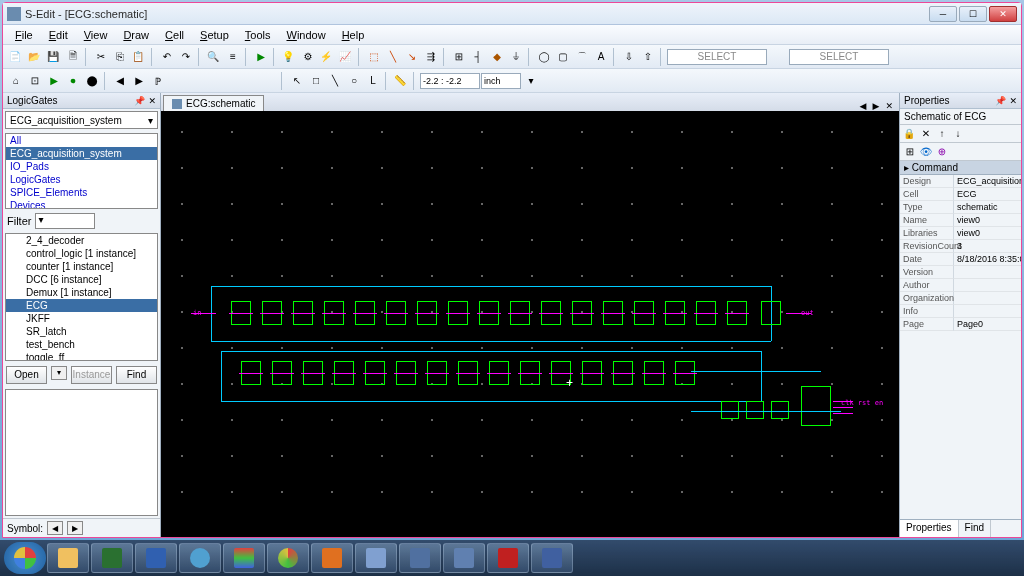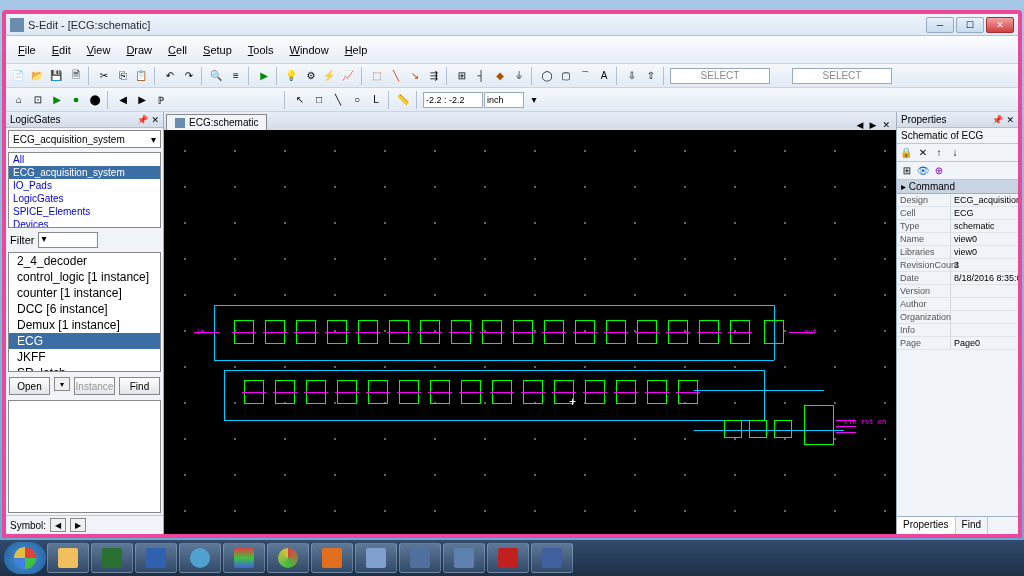--- a/index.html
+++ b/index.html
@@ -1,29 +1,29 @@
 <!DOCTYPE html>
 <html><head>
 <meta charset="utf-8">
 <style>
 * { margin: 0; padding: 0; box-sizing: border-box; font-family: 'Segoe UI', Tahoma, sans-serif; }
 body { width: 1024px; height: 576px; background: linear-gradient(to bottom, #a7c7e7, #6ba3d6); overflow: hidden; font-size: 11px; position: relative; }
 
 
-.window { position: absolute; top: 2px; left: 2px; right: 2px; bottom: 38px; background: #fca5a5; border: 4px solid #ec4899; border-radius: 4px 4px 0 0; display: flex; flex-direction: column; margin-top: 8px; }
+.window { position: absolute; top: 2px; left: 2px; right: 2px; bottom: 38px; background: #fca5a5; border: 1px solid #ec4899; border-radius: 4px 4px 0 0; display: flex; flex-direction: column; }
 .titlebar { height: 22px; background: linear-gradient(to bottom, #eef4fb, #dce8f5); display: flex; align-items: center; padding: 0 4px; border-bottom: 1px solid #b0c4de; }
 .titlebar-icon { width: 14px; height: 14px; background: #6a8caf; margin-right: 4px; }
 .titlebar-text { flex: 1; color: #2a2a2a; font-size: 11px; }
 .win-btns { display: flex; gap: 2px; }
 .win-btn { width: 28px; height: 16px; border-radius: 2px; display: flex; align-items: center; justify-content: center; font-size: 9px; cursor: pointer; }
 .win-min { background: linear-gradient(to bottom, #e8f0fa, #c8dcf0); border: 1px solid #9ab; }
 .win-max { background: linear-gradient(to bottom, #e8f0fa, #c8dcf0); border: 1px solid #9ab; }
 .win-close { background: linear-gradient(to bottom, #f5a0a0, #d04040); border: 1px solid #a03030; color: #fff; }
 
-.menubar { height: 28px; background: linear-gradient(to bottom, #fafcff, #e8eef6); display: flex; align-items: center; padding: 0 4px; border-bottom: 1px solid #c8d4e2; }
+.menubar { height: 20px; background: linear-gradient(to bottom, #fafcff, #e8eef6); display: flex; align-items: center; padding: 0 4px; border-bottom: 1px solid #c8d4e2; }
 .menu-item { padding: 2px 8px; cursor: pointer; font-size: 11px; }
 .menu-item u { text-decoration: underline; }
 
 .toolbar { height: 24px; background: linear-gradient(to bottom, #f4f8fc, #e2eaf4); display: flex; align-items: center; padding: 0 4px; border-bottom: 1px solid #c8d4e2; gap: 1px; }
 .tool-btn { width: 18px; height: 18px; border: 1px solid transparent; display: flex; align-items: center; justify-content: center; cursor: pointer; font-size: 10px; }
 .tool-sep { width: 4px; height: 18px; border-left: 1px solid #b0c0d0; margin: 0 2px; }
 .tool-select { width: 100px; height: 16px; border: 1px solid #9ab; background: #fff; font-size: 10px; padding: 0 2px; display: flex; align-items: center; justify-content: center; color: #888; }
 .coord-box { width: 60px; height: 16px; border: 1px solid #9ab; background: #fff; font-size: 9px; padding: 0 2px; display: flex; align-items: center; }
 
 
@@ -35,21 +35,21 @@
 .lib-combo::after { content: '▾'; margin-left: auto; }
 .lib-list { margin: 2px; border: 1px solid #888; background: #fff; height: 76px; overflow: hidden; }
 .lib-item { padding: 1px 4px; color: #0000cc; cursor: pointer; font-size: 10px; }
 .lib-item.sel { background: #3a6ea5; color: #fff; }
 .btn-row { display: flex; gap: 4px; padding: 3px; }
 .small-btn { flex: 1; height: 18px; border: 1px solid #888; background: linear-gradient(to bottom, #fff, #e0e4e8); font-size: 10px; cursor: pointer; display: flex; align-items: center; justify-content: center; }
 .small-btn.disabled { color: #999; }
 .filter-row { padding: 2px 4px; display: flex; align-items: center; gap: 4px; }
 .filter-combo { width: 60px; height: 16px; border: 1px solid #888; background: #fff; font-size: 10px; padding: 0 2px; }
 .cell-list { margin: 2px; border: 1px solid #888; background: #fff; flex: 1; overflow-y: auto; min-height: 120px; }
-.cell-item { padding: 1px 8px; font-size: 12px; cursor: pointer; }
+.cell-item { padding: 1px 20px; font-size: 10px; cursor: pointer; }
 .cell-item.sel { background: #3a6ea5; color: #fff; }
 .symbol-row { padding: 2px 4px; font-size: 10px; border-top: 1px solid #c0c8d0; display: flex; align-items: center; gap: 4px; }
 .nav-btn { width: 16px; height: 14px; border: 1px solid #888; background: #f0f0f0; font-size: 8px; display: flex; align-items: center; justify-content: center; cursor: pointer; }
 .cmd-row { padding: 2px 4px; font-size: 10px; border-top: 1px solid #c0c8d0; }
 
 .center-panel { flex: 1; display: flex; flex-direction: column; background: #888; }
 .tab-row { height: 18px; background: linear-gradient(to bottom, #e8eef8, #d4dce8); display: flex; align-items: flex-end; padding: 0 2px; }
 .doc-tab { height: 16px; background: #f0f4f8; border: 1px solid #888; border-bottom: none; padding: 0 8px; display: flex; align-items: center; gap: 4px; font-size: 10px; }
 .doc-tab .tab-icon { width: 10px; height: 10px; background: #6a8caf; }
 .tab-controls { margin-left: auto; display: flex; gap: 2px; padding-right: 2px; }

